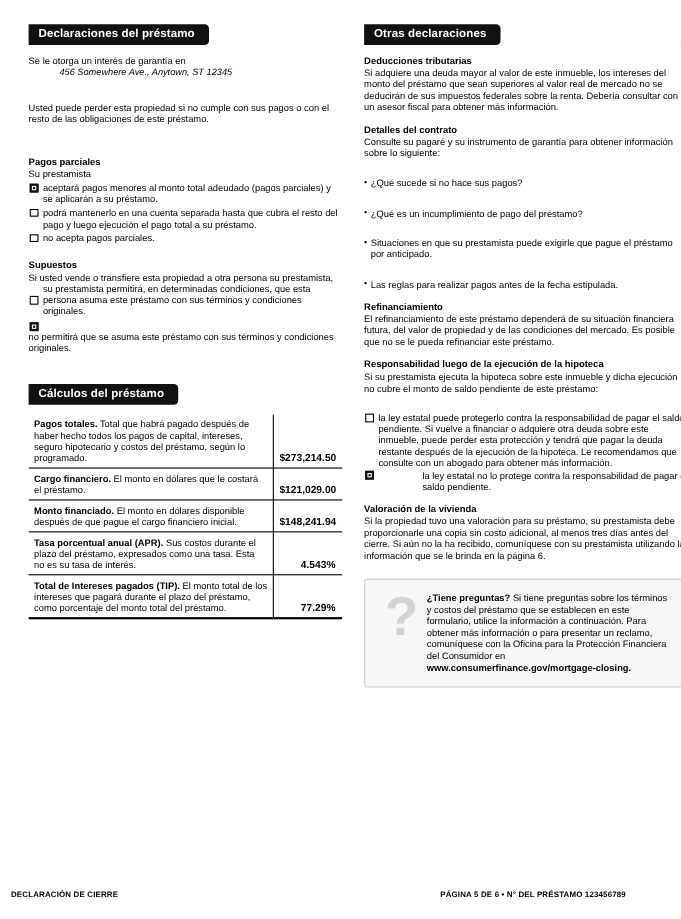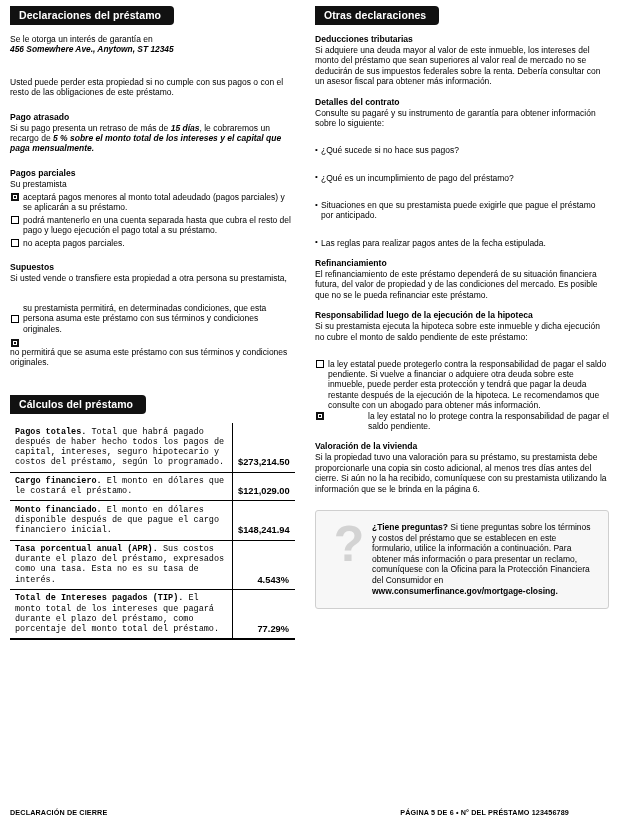--- a/index.html
+++ b/index.html
@@ -13,21 +13,21 @@
     font-family: "Liberation Sans", sans-serif;
     color: #000000;
     position: relative;
     overflow: hidden;
   }
   .page {
     width: 579px;
     height: 835px;
     position: relative;
     box-sizing: border-box;
-    padding: 0;
+    padding: 16px;
   }
   .columns {
     display: flex;
     flex-direction: row;
     width: 619px;
     box-sizing: border-box;
   }
   .col {
     box-sizing: border-box;
   }
@@ -77,22 +77,23 @@
     line-height: 10.5px;
     margin: 0 0 0.5px 0;
   }
   .p {
     font-size: 8.5px;
     line-height: 10.4px;
     margin: 0;
   }
   .p.ital {
     font-style: italic;
-    font-weight: bold;
+    font-weight: normal;
     font-size: 8.4px;
+    margin-left: 28px;
   }
   .gap-m { height: 10px; }
   .gap-l { height: 14px; }
   .gap-xl { height: 22px; }
 
   em.i { font-style: italic; font-weight: bold; }
 
   
   .cbrow {
     display: flex;
@@ -153,21 +154,20 @@
     vertical-align: top;
     padding: 3.5px 5px 4px 5px;
     font-size: 8.5px;
     line-height: 10.2px;
     border-bottom: 1.4px solid #000;
   }
   .calc tr:last-child td { border-bottom: 2.2px solid #000; }
   .calc td.desc {
     width: 212px;
     border-right: 1.6px solid #000;
-    font-family: Liberation Mono, monospace;
   }
   .calc td.val {
     text-align: right;
     vertical-align: bottom;
     font-size: 9.3px;
     font-weight: bold;
     padding-right: 6px;
   }
   .calc td.desc b { font-weight: bold; }
 
@@ -228,24 +228,20 @@
 
       <div>
         <div class="p">Se le otorga un interés de garantía en</div>
         <div class="p ital">456 Somewhere Ave., Anytown, ST 12345</div>
         <div class="gap-xl"></div>
         <div class="p">Usted puede perder esta propiedad si no cumple con sus pagos o con el resto de las obligaciones de este préstamo.</div>
       </div>
 
       <div class="gap-l"></div>
 
-      <div>
-        <div class="h3">Pago atrasado</div>
-        <div class="p"><span>Si su pago presenta un retraso de más de </span><em class="i">15 días</em><span>, le cobraremos un recargo de </span><em class="i">5 % sobre el monto total de los intereses y el capital que paga mensualmente.</em></div>
-      </div>
 
       <div class="gap-l"></div>
 
       <div>
         <div class="h3">Pagos parciales</div>
         <div class="p">Su prestamista</div>
 
         <div class="cbrow">
           <span class="cbox checked"></span>
           <span class="ctext">aceptará pagos menores al monto total adeudado (pagos parciales) y se aplicarán a su préstamo.</span>
@@ -260,21 +256,21 @@
         </div>
 
       </div>
 
       <div class="gap-l"></div>
 
       <div>
         <div class="h3">Supuestos</div>
         <div class="p">Si usted vende o transfiere esta propiedad a otra persona su prestamista,</div>
 
-        <div class="cbrow" style="margin-top:20px;align-items:center;">
+        <div class="cbrow" style="margin-top:0;align-items:center;">
           <span class="cbox"></span>
           <span class="ctext">su prestamista permitirá, en determinadas condiciones, que esta persona asuma este préstamo con sus términos y condiciones originales.</span>
         </div>
         <div class="cbrow" style="margin-top:4px;flex-direction:column;">
           <span class="cbox checked"></span>
           <span class="ctext">no permitirá que se asuma este préstamo con sus términos y condiciones originales.</span>
         </div>
       </div>
 
       <div style="height:28px;"></div>

